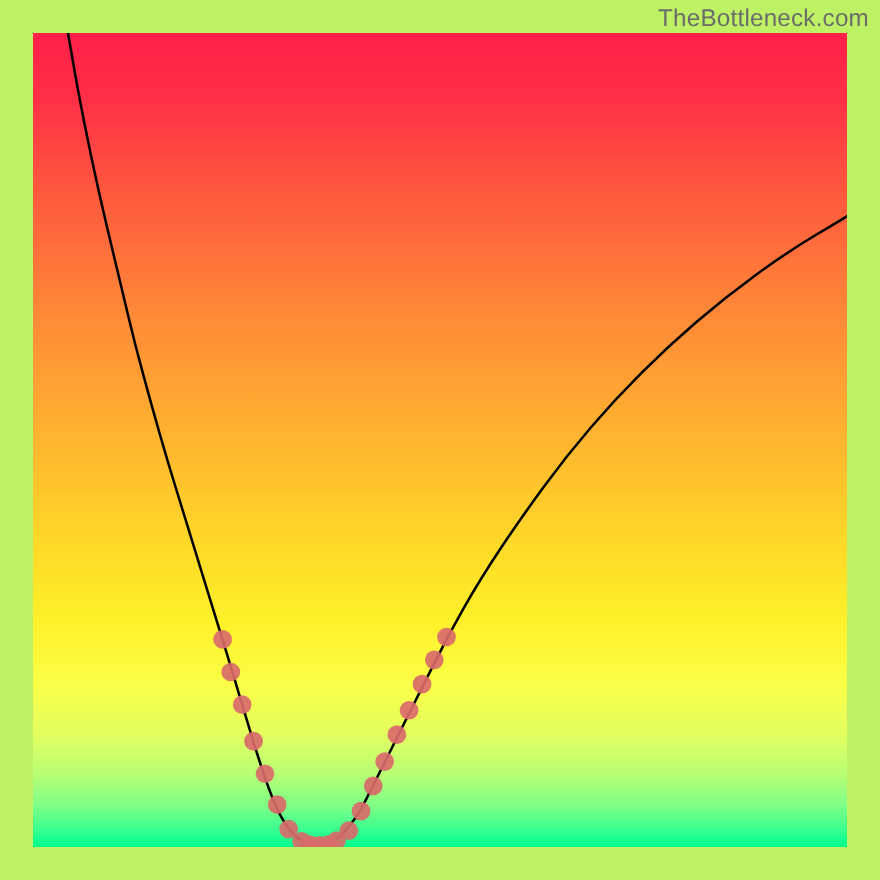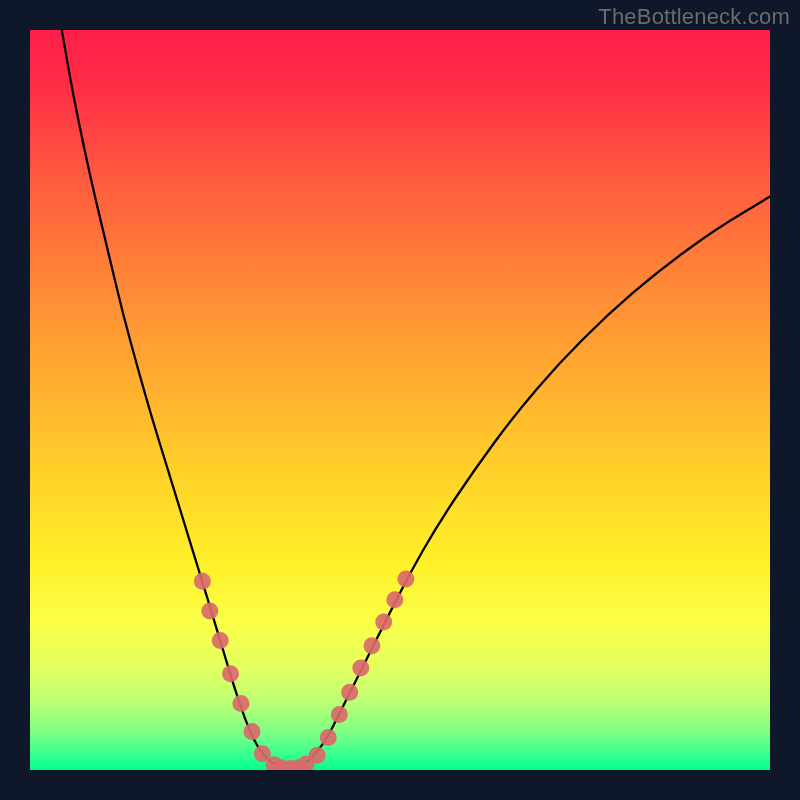--- a/index.html
+++ b/index.html
@@ -6,21 +6,21 @@
     margin: 0;
     padding: 0;
     width: 800px;
     height: 800px;
     overflow: hidden;
     font-family: Arial, Helvetica, sans-serif;
   }
   .frame {
     width: 800px;
     height: 800px;
-    background: #0f172a;
+    background: #bef264;
     position: relative;
   }
   .watermark {
     position: absolute;
     top: 4px;
     right: 10px;
     color: #6b6b6b;
     font-size: 22px;
     font-weight: 400;
     letter-spacing: 0.2px;

